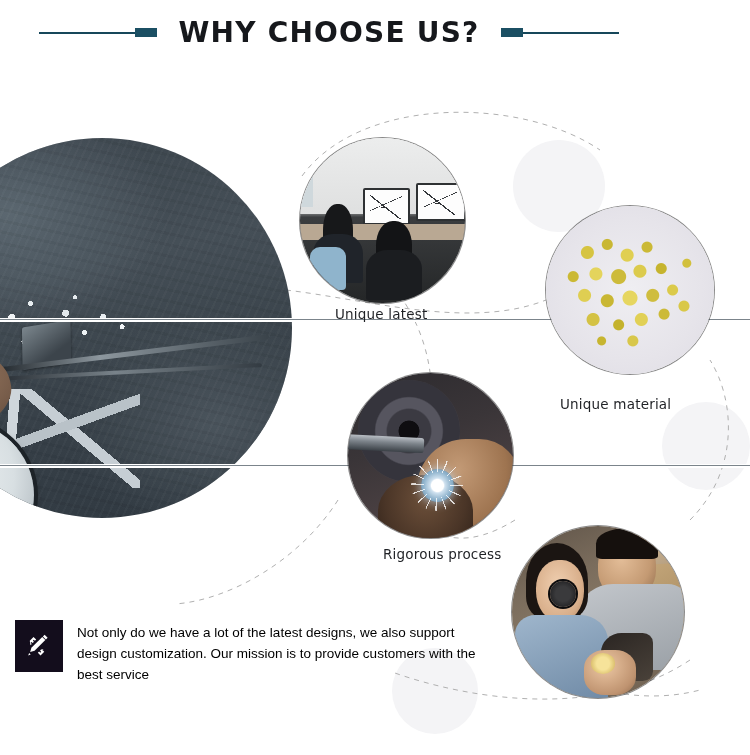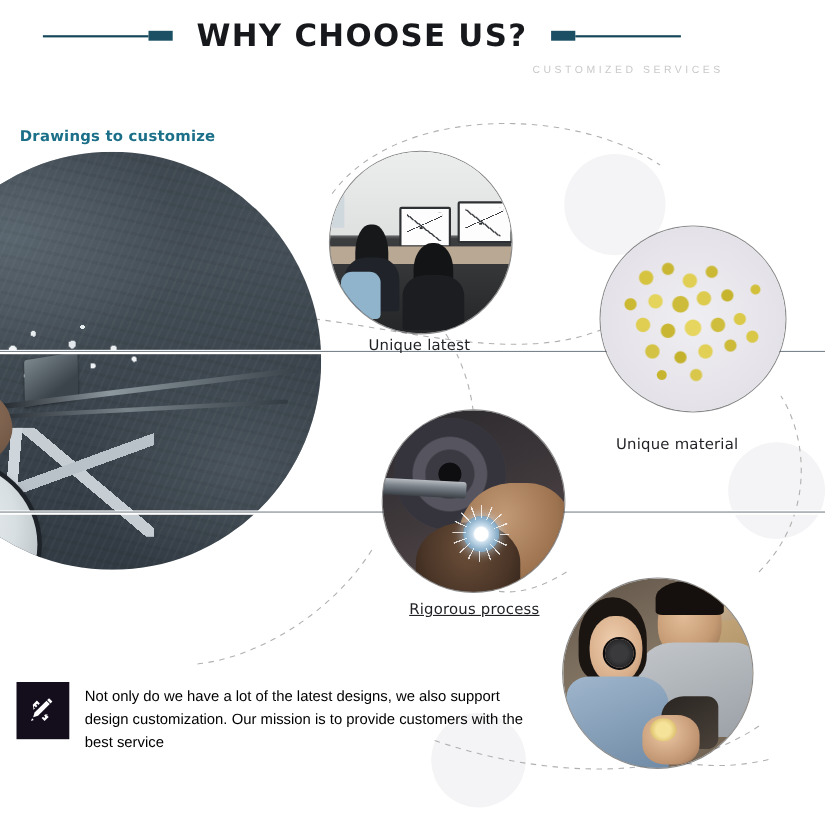--- a/index.html
+++ b/index.html
@@ -311,24 +311,22 @@
       <span class="rule rule-left">
         <span class="line"></span>
           <span class="blk"></span>
       </span>
       <span class="title">WHY CHOOSE US?</span>
       <span class="rule rule-right">
         <span class="blk"></span>
           <span class="line"></span>
       </span>
     </div>
-    <div class="subtitle">CUSTOMIZED SERVICES</div>
-  </div>
-
-  <div class="drawings-label">Drawings to customize</div>
+  </div>
+
 
   <div class="bigcircle">
     <div class="ph">
       <div class="slate"></div>
       <div class="gems"></div>
       <div class="caliper"></div>
       <div class="gemblock"></div>
       <div class="tweezer"></div>
       <div class="tweezer2"></div>
       <div class="finger"></div>
@@ -371,21 +369,21 @@
 
   <div class="pc" style="left:348px;top:373px;width:165px;height:165px;">
     <div class="img img-proc">
       <div class="wheel"></div>
       <div class="shaft"></div>
       <div class="hand"></div>
       <div class="hand2"></div>
       <div class="ring"></div>
     </div>
   </div>
-  <div class="caption" style="left:372px;top:546px;text-decoration:underline;">Rigorous process</div>
+  <div class="caption" style="left:383px;top:546px;">Rigorous process</div>
 
   <div class="pc" style="left:512px;top:526px;width:172px;height:172px;">
     <div class="img img-team">
       <div class="bg-box2"></div>
       <div class="bg-box"></div>
       <div class="man-head"></div>
       <div class="man-hair"></div>
       <div class="man-body"></div>
       <div class="woman-hair"></div>
       <div class="woman-face"></div>

